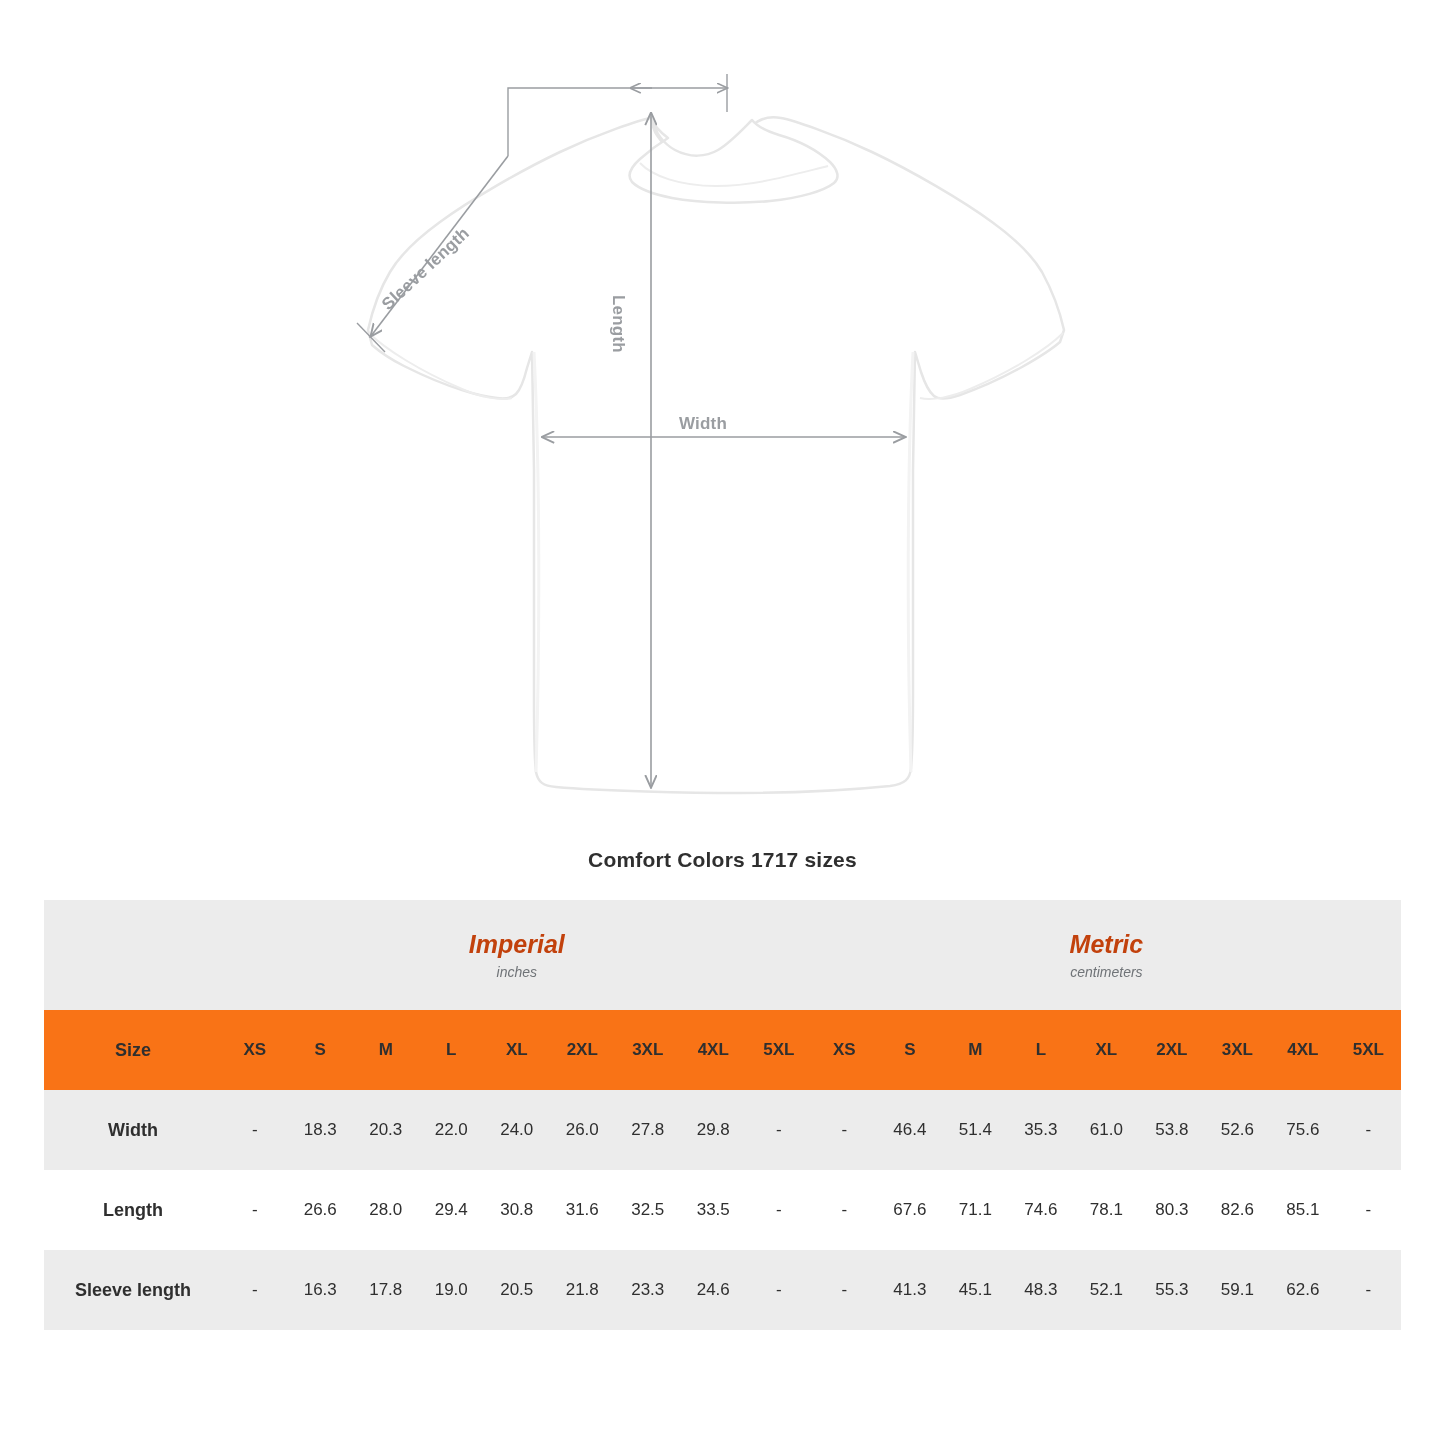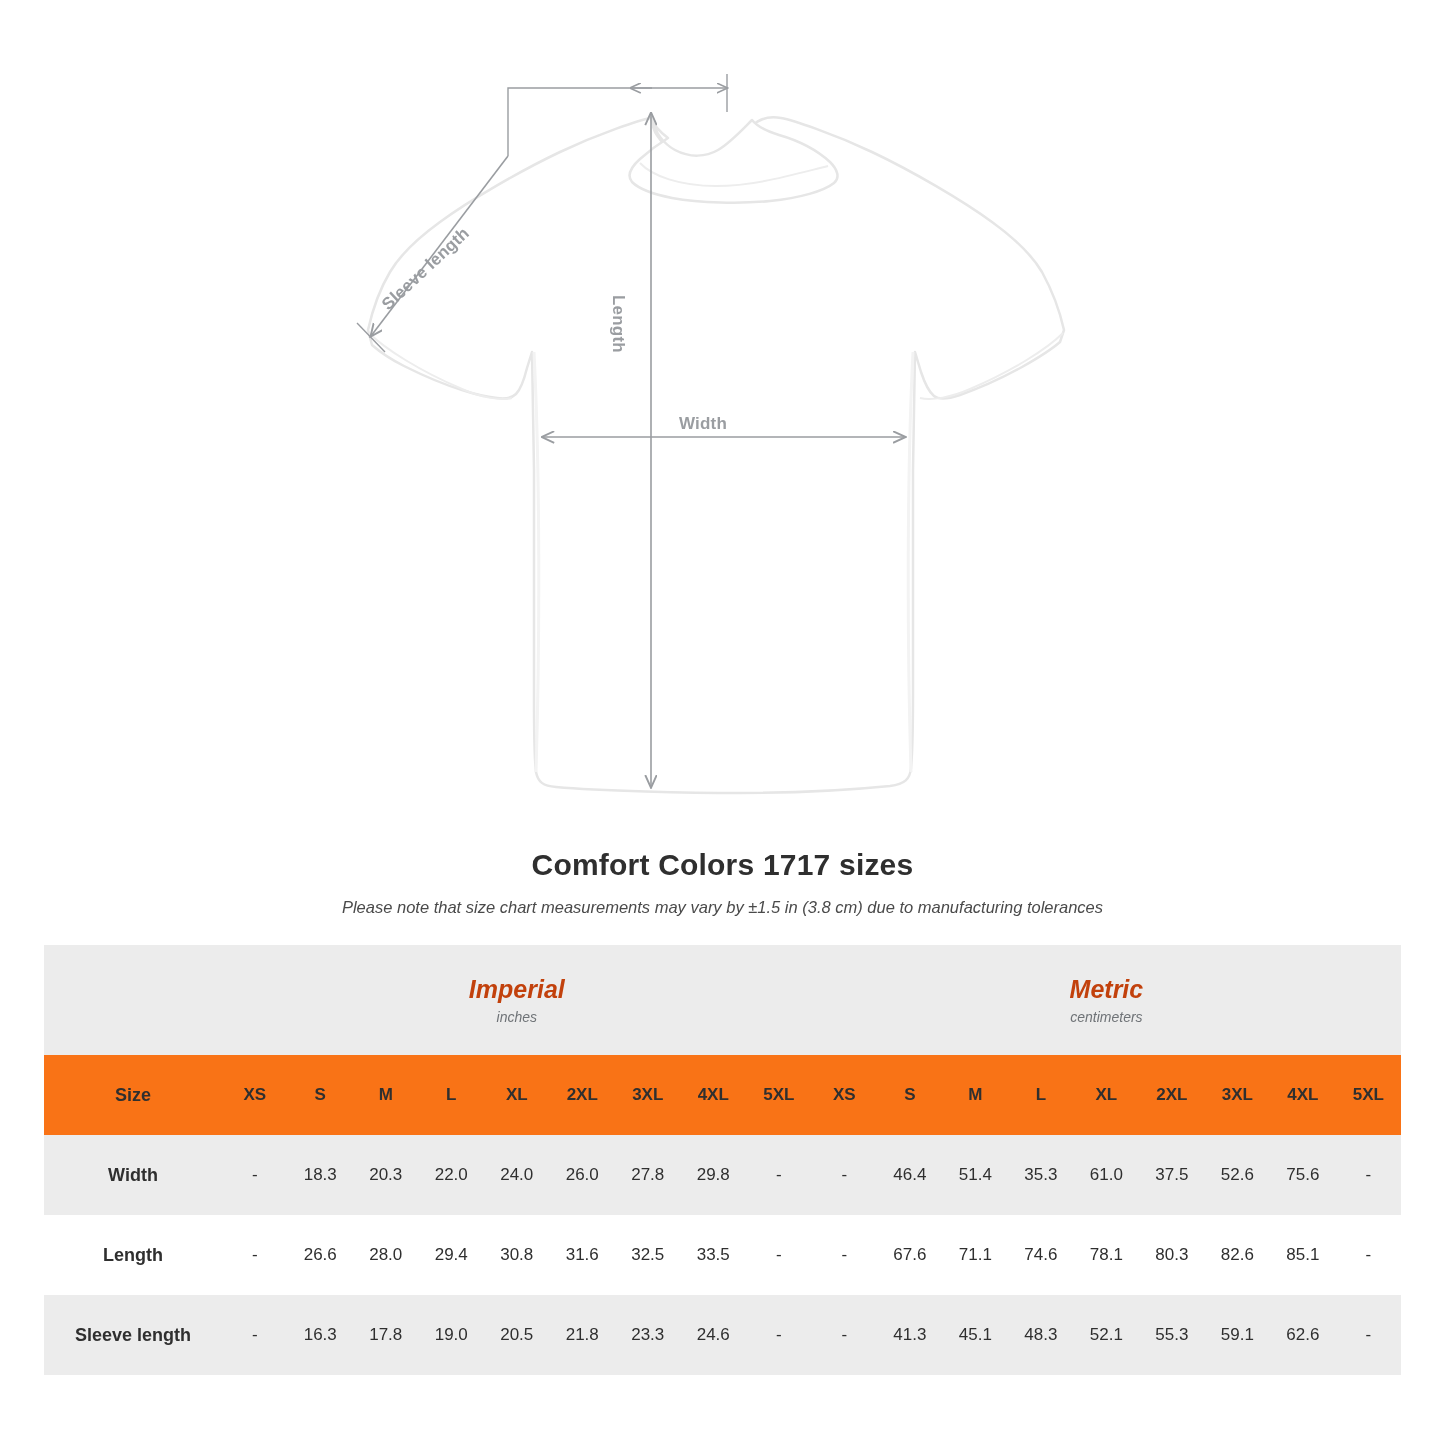--- a/index.html
+++ b/index.html
@@ -58,21 +58,21 @@
     transform-origin: left top;
     white-space: nowrap;
   }
 
   
   .titles {
     text-align: center;
     margin-top: 18px;
   }
   .chart-title {
-    font-size: 30px;
+    font-size: 21px;
     font-weight: bold;
     color: #2f2f2f;
     letter-spacing: 0.2px;
   }
   .chart-note {
     margin-top: 16px;
     font-size: 16.5px;
     font-style: italic;
     color: #4a4a4a;
   }
@@ -227,21 +227,20 @@
       </g>
     </svg>
 
     <span class="dim-label width-label">Width</span>
     <span class="dim-label length-label">Length</span>
     <span class="dim-label sleeve-label">Sleeve length</span>
   </div>
 
   <div class="titles">
     <div class="chart-title">Comfort Colors 1717 sizes</div>
-    <div class="chart-note">Please note that size chart measurements may vary by ±1.5 in (3.8 cm) due to manufacturing tolerances</div>
   </div>
 
   <div class="table-wrap">
     <table class="size-table">
       <colgroup>
         <col class="col-label">
         <col class="col-cell">
           <col class="col-cell">
           <col class="col-cell">
           <col class="col-cell">
@@ -305,21 +304,21 @@
         <td>24.0</td>
         <td>26.0</td>
         <td>27.8</td>
         <td>29.8</td>
         <td>-</td>
         <td>-</td>
         <td>46.4</td>
         <td>51.4</td>
         <td>35.3</td>
         <td>61.0</td>
-        <td>37.5</td>
+        <td>53.8</td>
         <td>52.6</td>
         <td>75.6</td>
         <td>-</td>
       </tr>
 
       <tr class="data-row row-plain">
         <td class="rowlabel">Length</td>
         <td>-</td>
         <td>26.6</td>
         <td>28.0</td>

